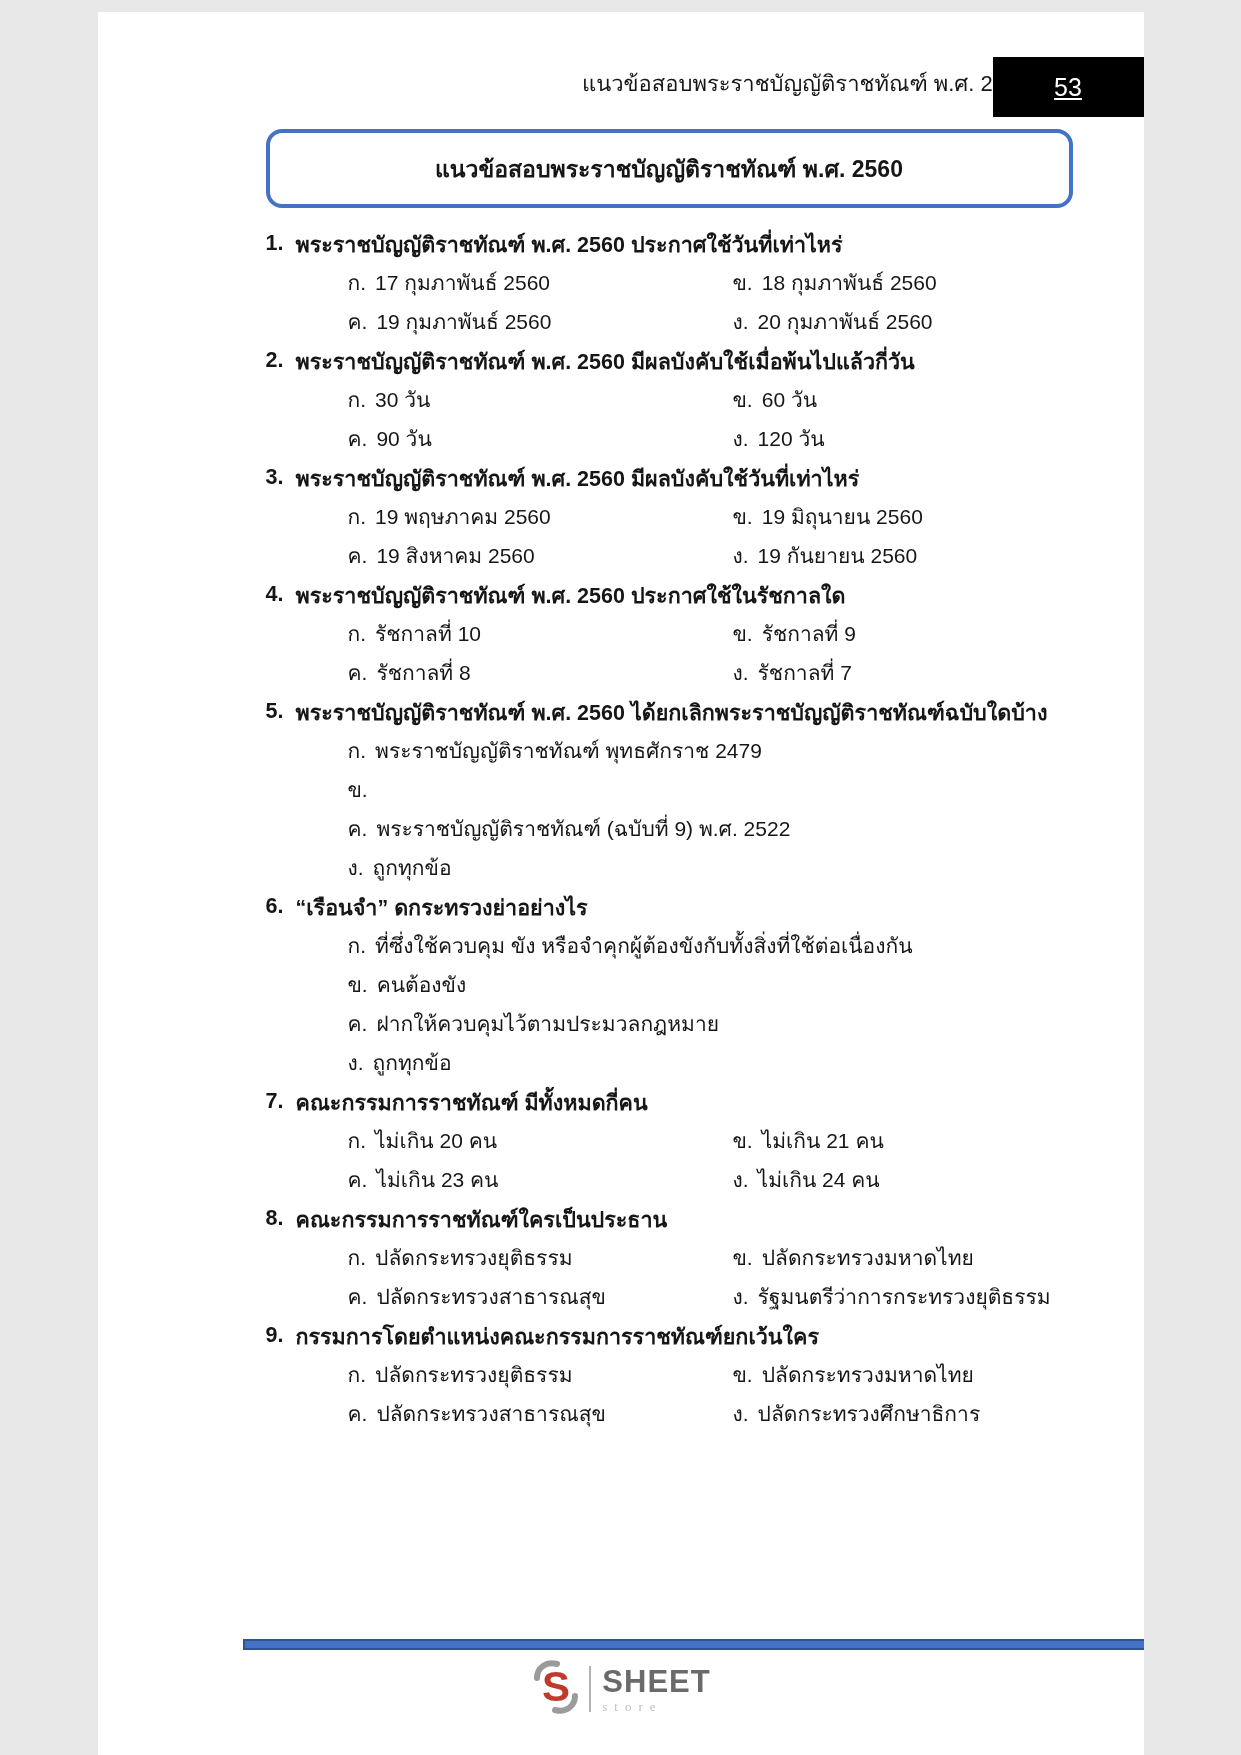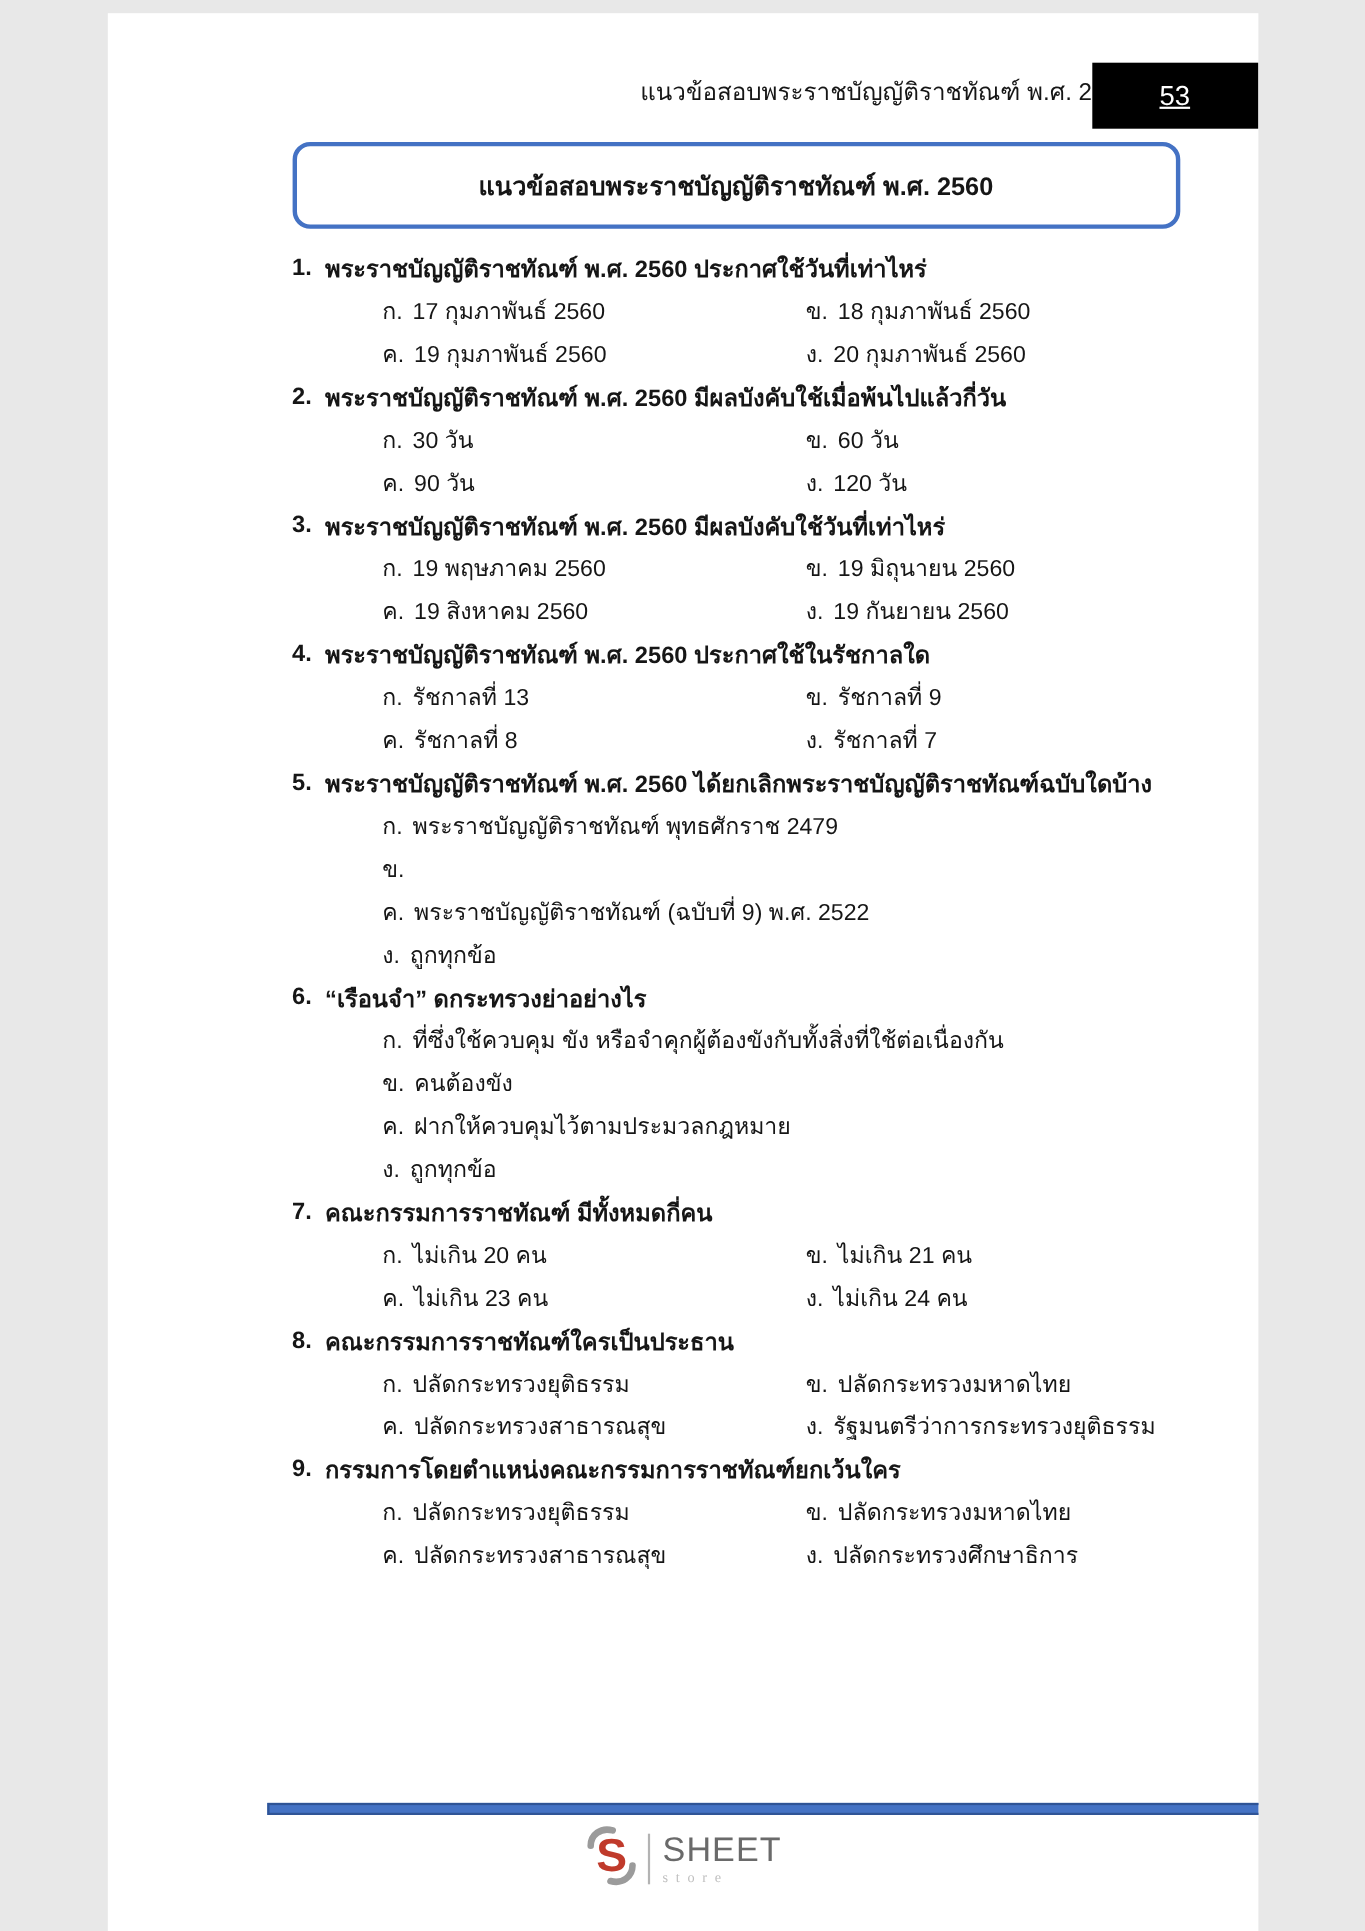--- a/index.html
+++ b/index.html
@@ -84,21 +84,21 @@
     position:absolute; top:1646px; left:0; width:100%;
     display:flex; align-items:center; justify-content:center;
   }
   .logo-divider {
     width:2px; height:46px;
     background:#b3b3b3;
     margin:0 11px 0 7px;
   }
   .brand-text { display:flex; flex-direction:column; }
   .brand-name {
-    font-size:31px; font-weight:normal;
+    font-size:31px; font-weight:bold;
     color:#6a6a6a; letter-spacing:1px; line-height:1;
   }
   .brand-sub {
     font-size:13px; color:#c0c0c0;
     letter-spacing:7px; margin-top:3px; line-height:1;font-family:Liberation Serif, serif;
   }
 </style>
 </head>
 <body>
 
@@ -190,21 +190,21 @@
     </div>
 
     <div>
       <div class="q-head">
         <span class="q-num">4.</span>
         <span>พระราชบัญญัติราชทัณฑ์ พ.ศ. 2560 ประกาศใช้ในรัชกาลใด</span>
       </div>
       <div class="q-options two-col">
           <div class="opt">
             <span class="opt-label">ก.</span>
-            <span>รัชกาลที่ 13</span>
+            <span>รัชกาลที่ 10</span>
           </div>
           <div class="opt">
             <span class="opt-label">ข.</span>
             <span>รัชกาลที่ 9</span>
           </div>
           <div class="opt">
             <span class="opt-label">ค.</span>
             <span>รัชกาลที่ 8</span>
           </div>
           <div class="opt">

